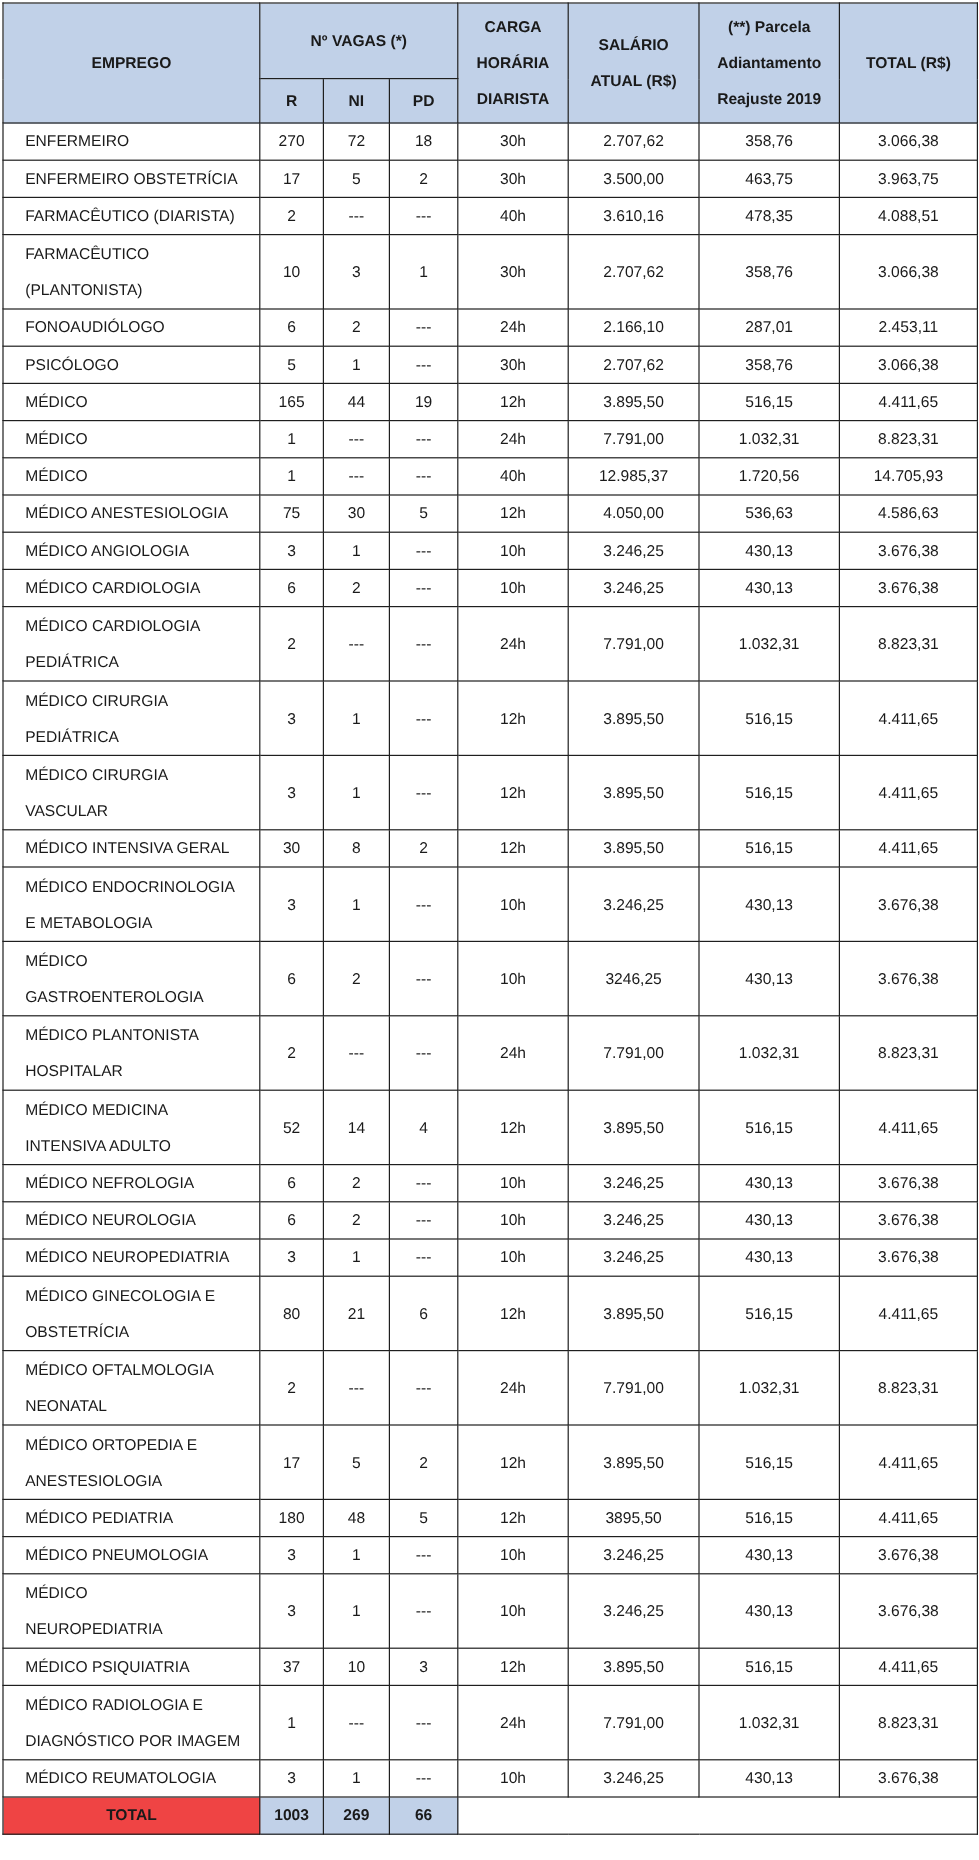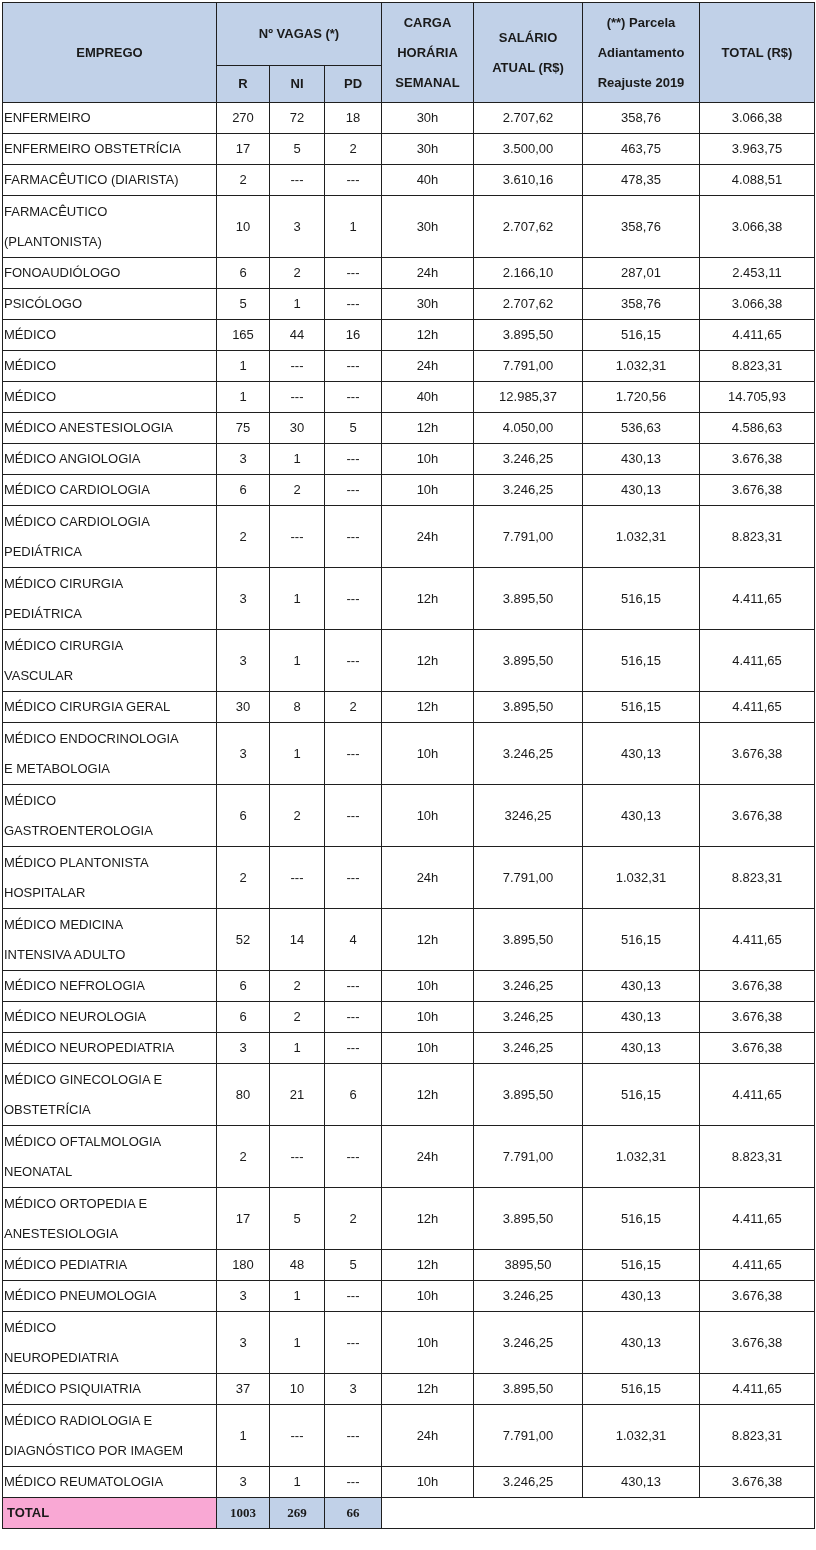--- a/index.html
+++ b/index.html
@@ -1,24 +1,24 @@
 <!DOCTYPE html>
 <html><head>
 <meta charset="utf-8">
 <style>
   html, body { margin: 0; padding: 0; background: #ffffff; }
   body { width: 816px; height: 1550px; overflow: hidden; font-family: "Liberation Sans", sans-serif; color: #1a1a1a; }
   table { border-collapse: collapse; position: absolute; left: 2px; top: 2px; width: 812px; table-layout: fixed; }
   th, td { border: 1.5px solid #1f1f1f; font-size: 13px; padding: 0 4px; }
   th { background: #c1d1e8; font-weight: bold; text-align: center; color: #1a1a1a; line-height: 30px; font-size: 13px; }
   td { text-align: center; height: 30px; line-height: 30px; }
-  td.name { text-align: left; padding-left: 1px; line-height: 30px; }
+  td.name { text-align: left; padding-left: 18px; line-height: 30px; }
   tr.double td { height: 61px; }
-  td.total-label { background: #f9a8d4; font-weight: bold; text-align: left; }
-  td.total-val { background: #c1d1e8; font-weight: bold; font-family: Liberation Serif, serif; }
+  td.total-label { background: #ef4444; font-weight: bold; text-align: center; }
+  td.total-val { background: #c1d1e8; font-weight: bold; }
   td.blank { border: none; border-top: 1.5px solid #1f1f1f; border-bottom: 1.5px solid #1f1f1f; border-right: 1.5px solid #1f1f1f; }
   th.hdr-main { height: 62px; }
   th.hdr-sub { height: 36px; }
 </style>
 </head>
 <body>
 
 <table>
   <colgroup>
     <col style="width:214px">
@@ -30,21 +30,21 @@
     <col style="width:117px">
     <col style="width:115px">
   </colgroup>
   <thead>
     <tr>
       <th rowspan="2" class="hdr-main">EMPREGO</th>
       <th colspan="3" class="hdr-main">Nº VAGAS (*)</th>
       <th rowspan="2">
         <div>CARGA</div>
         <div>HORÁRIA</div>
-        <div>SEMANAL</div>
+        <div>DIARISTA</div>
       </th>
       <th rowspan="2">
         <div>SALÁRIO</div>
         <div>ATUAL (R$)</div>
       </th>
       <th rowspan="2">
         <div>(**) Parcela</div>
         <div>Adiantamento</div>
         <div>Reajuste 2019</div>
       </th>
@@ -129,21 +129,21 @@
         <td>2.707,62</td>
         <td>358,76</td>
         <td>3.066,38</td>
       </tr>
       <tr>
         <td class="name">
           <div>MÉDICO</div>
         </td>
         <td>165</td>
         <td>44</td>
-        <td>16</td>
+        <td>19</td>
         <td>12h</td>
         <td>3.895,50</td>
         <td>516,15</td>
         <td>4.411,65</td>
       </tr>
       <tr>
         <td class="name">
           <div>MÉDICO</div>
         </td>
         <td>1</td>
@@ -236,21 +236,21 @@
         <td>3</td>
         <td>1</td>
         <td>---</td>
         <td>12h</td>
         <td>3.895,50</td>
         <td>516,15</td>
         <td>4.411,65</td>
       </tr>
       <tr>
         <td class="name">
-          <div>MÉDICO CIRURGIA GERAL</div>
+          <div>MÉDICO INTENSIVA GERAL</div>
         </td>
         <td>30</td>
         <td>8</td>
         <td>2</td>
         <td>12h</td>
         <td>3.895,50</td>
         <td>516,15</td>
         <td>4.411,65</td>
       </tr>
       <tr class="double">

